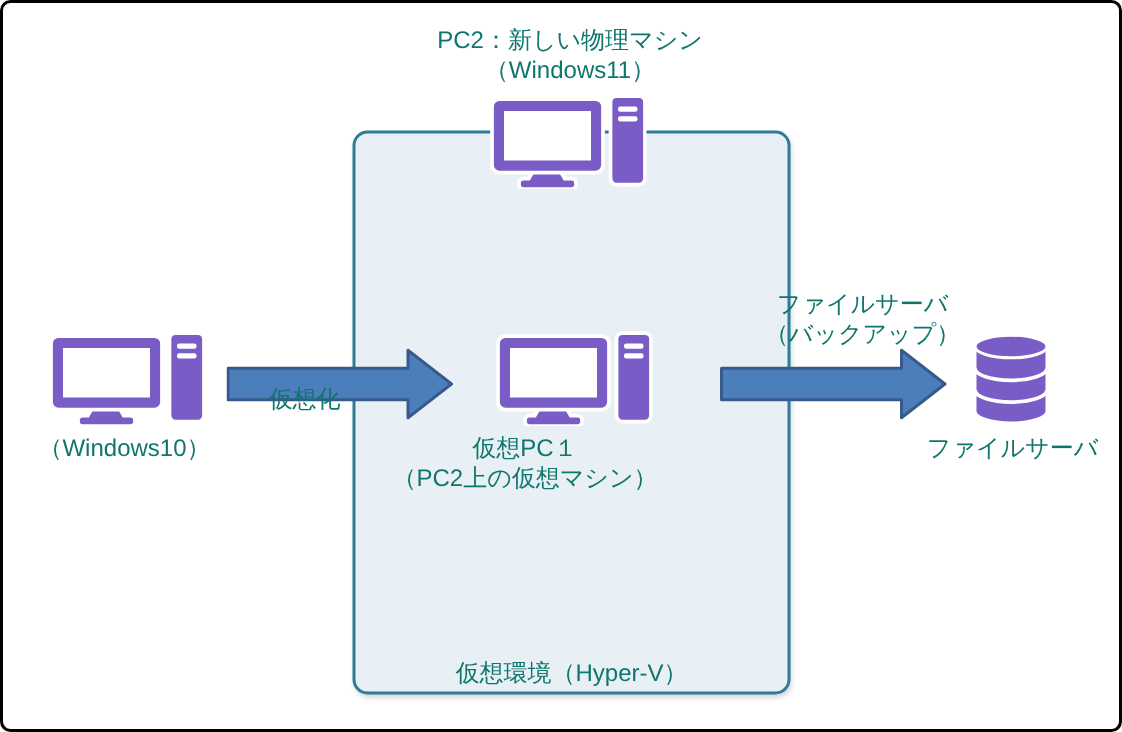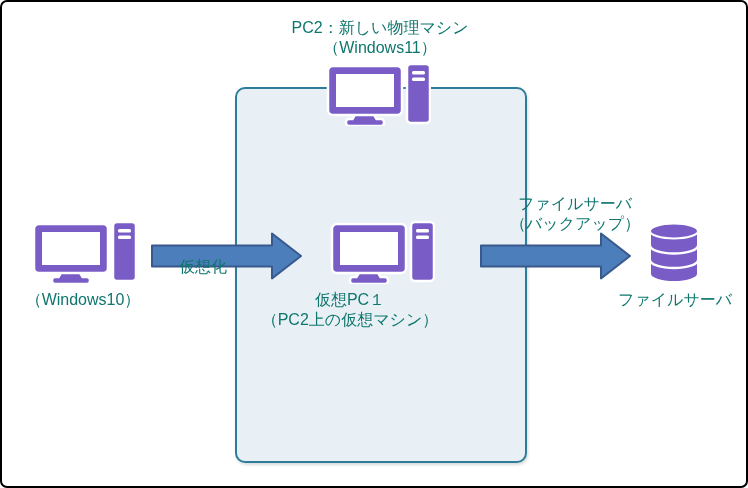--- a/index.html
+++ b/index.html
@@ -60,20 +60,21 @@
   
   .arrow1 { left: 149px; top: 230px; z-index: 2; }
   .arrow2 { left: 478px; top: 230px; z-index: 2; }
 </style>
 </head>
 <body>
 
 <div class="canvas">
 
   <div class="abs hyperv-box"></div>
+  <div class="abs label hyperv-label">仮想環境（Hyper-V）</div>
 
   <div class="abs label pc2-label">
     <div>PC2：新しい物理マシン</div>
     <div>（Windows11）</div>
   </div>
 
   <div class="abs pc2-icon">
     <svg width="105" height="64" viewBox="0 0 105 64">
       <rect x="81" y="2" width="23" height="59" rx="4" fill="#7A5CC7" stroke="#ffffff" stroke-width="2.5"></rect>
       <rect x="86" y="9" width="13" height="3.5" rx="1.5" fill="#ffffff"></rect>

